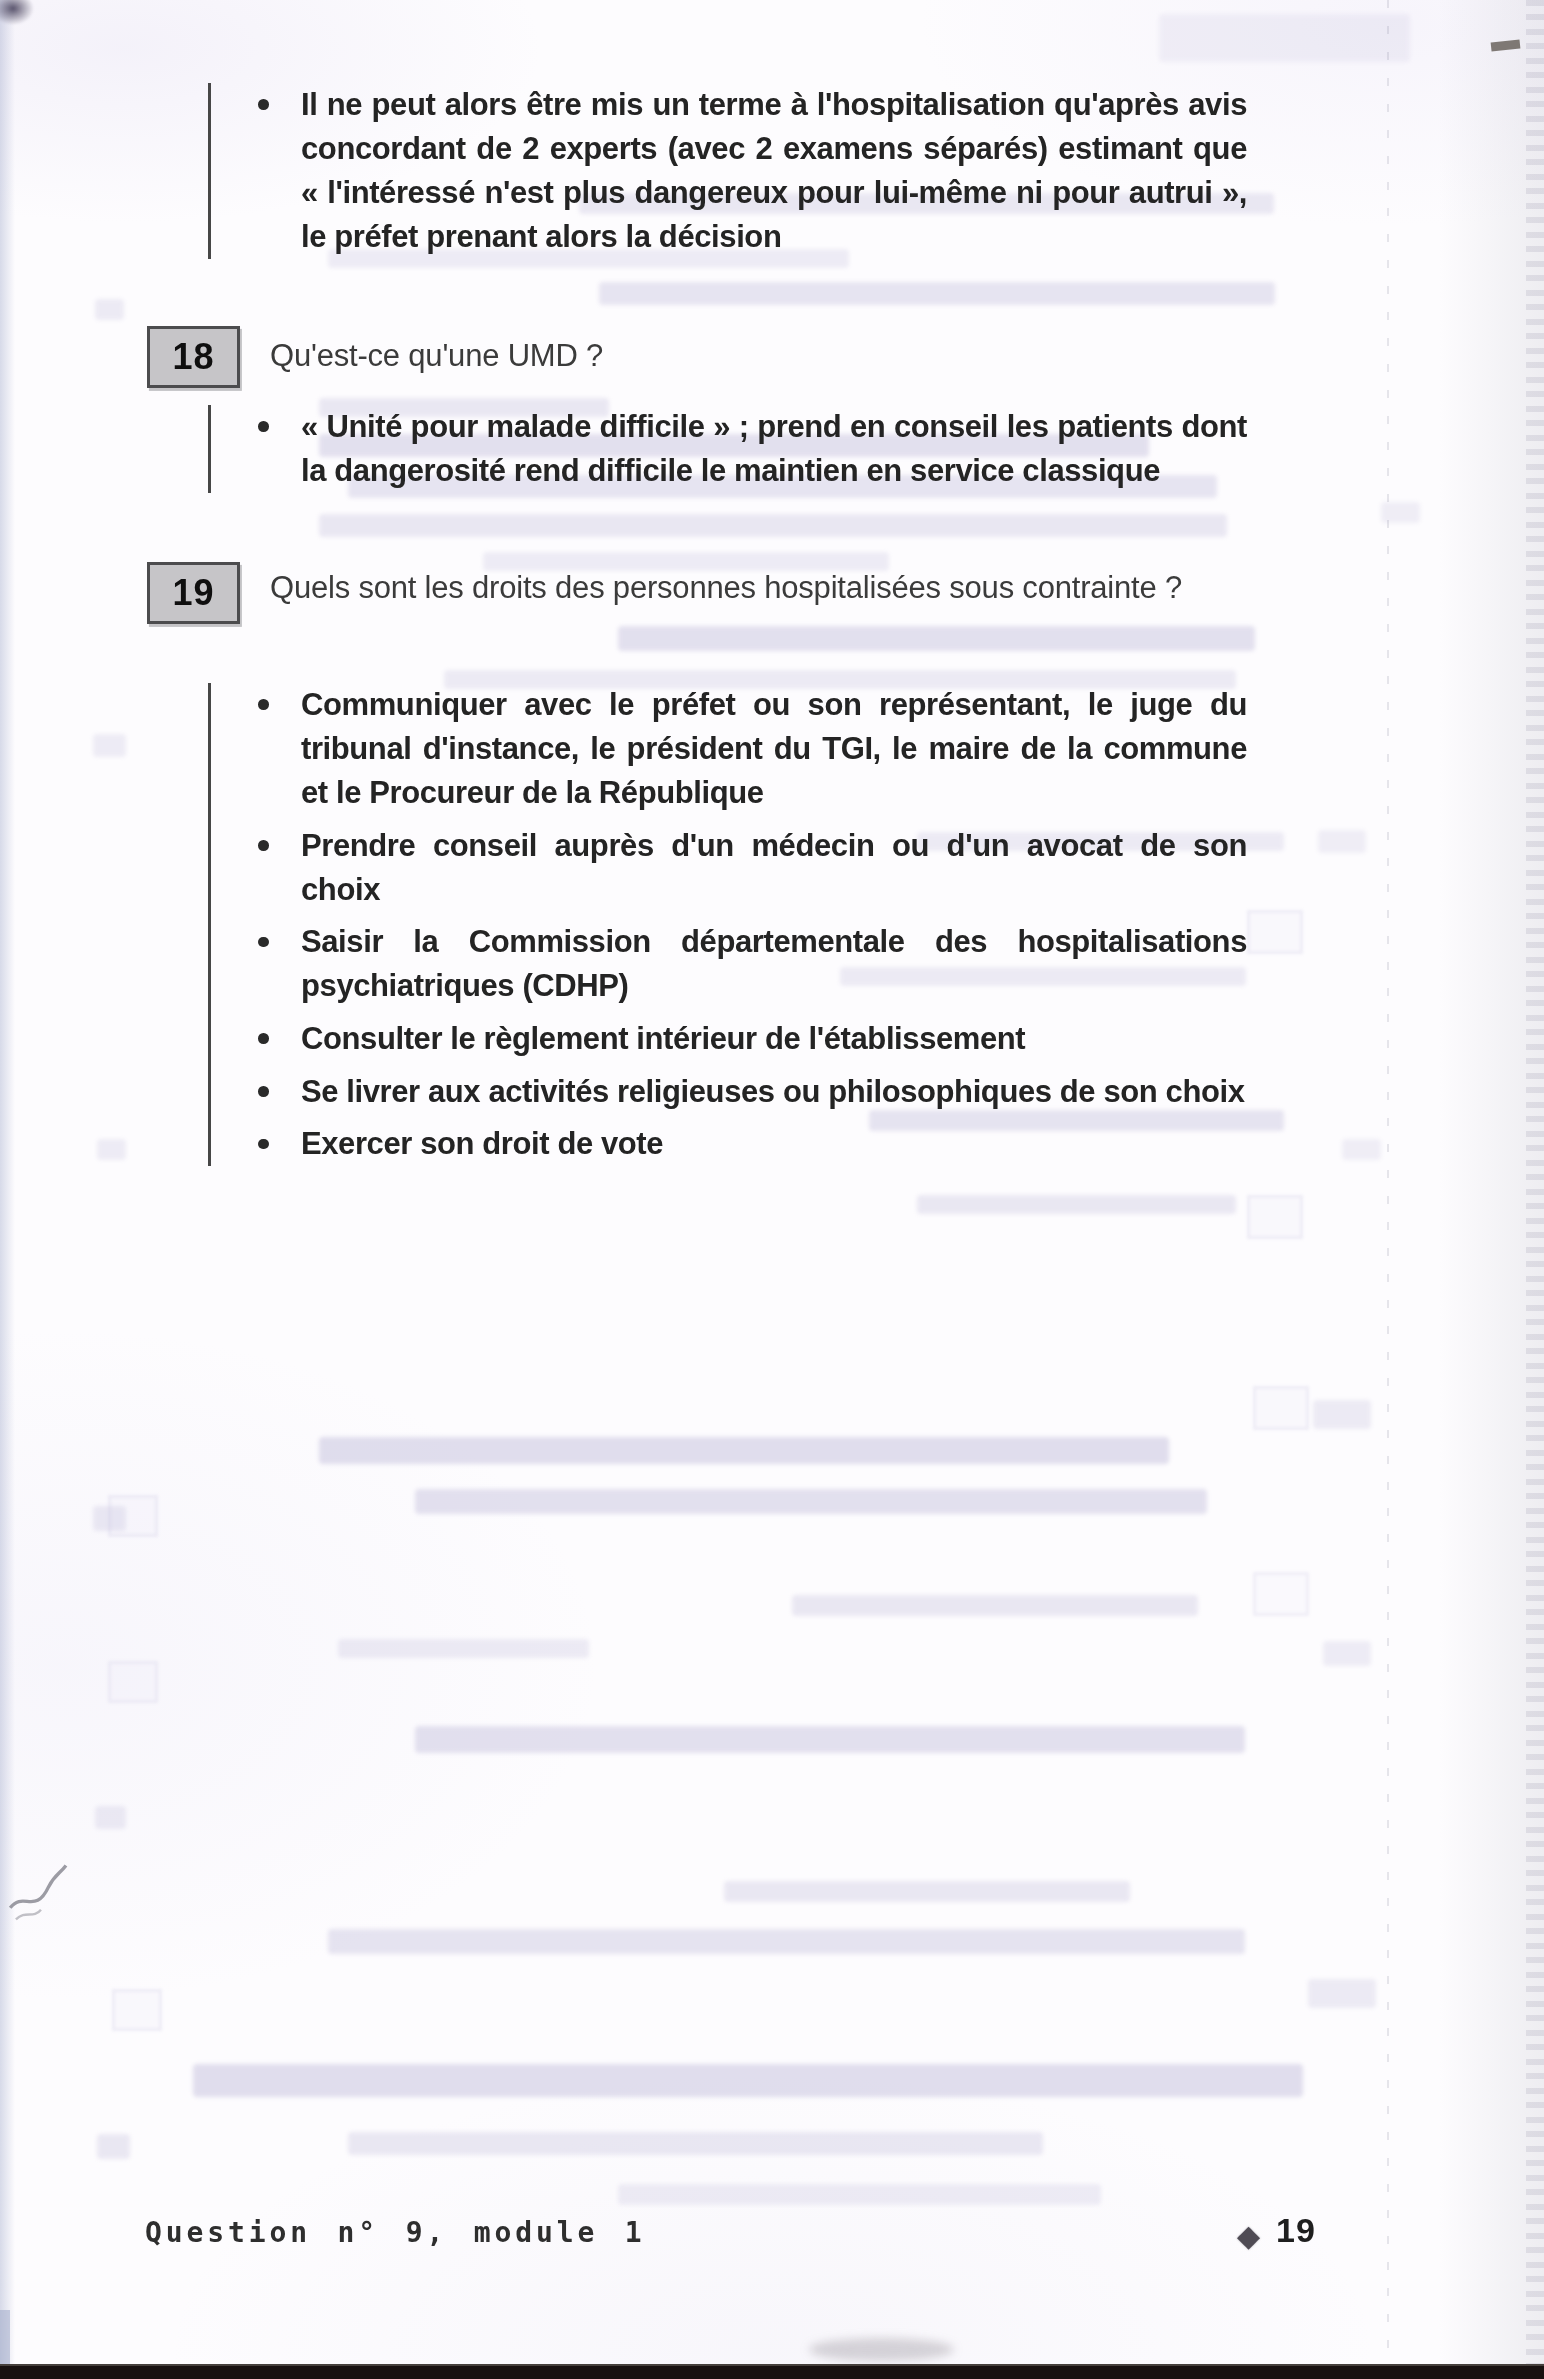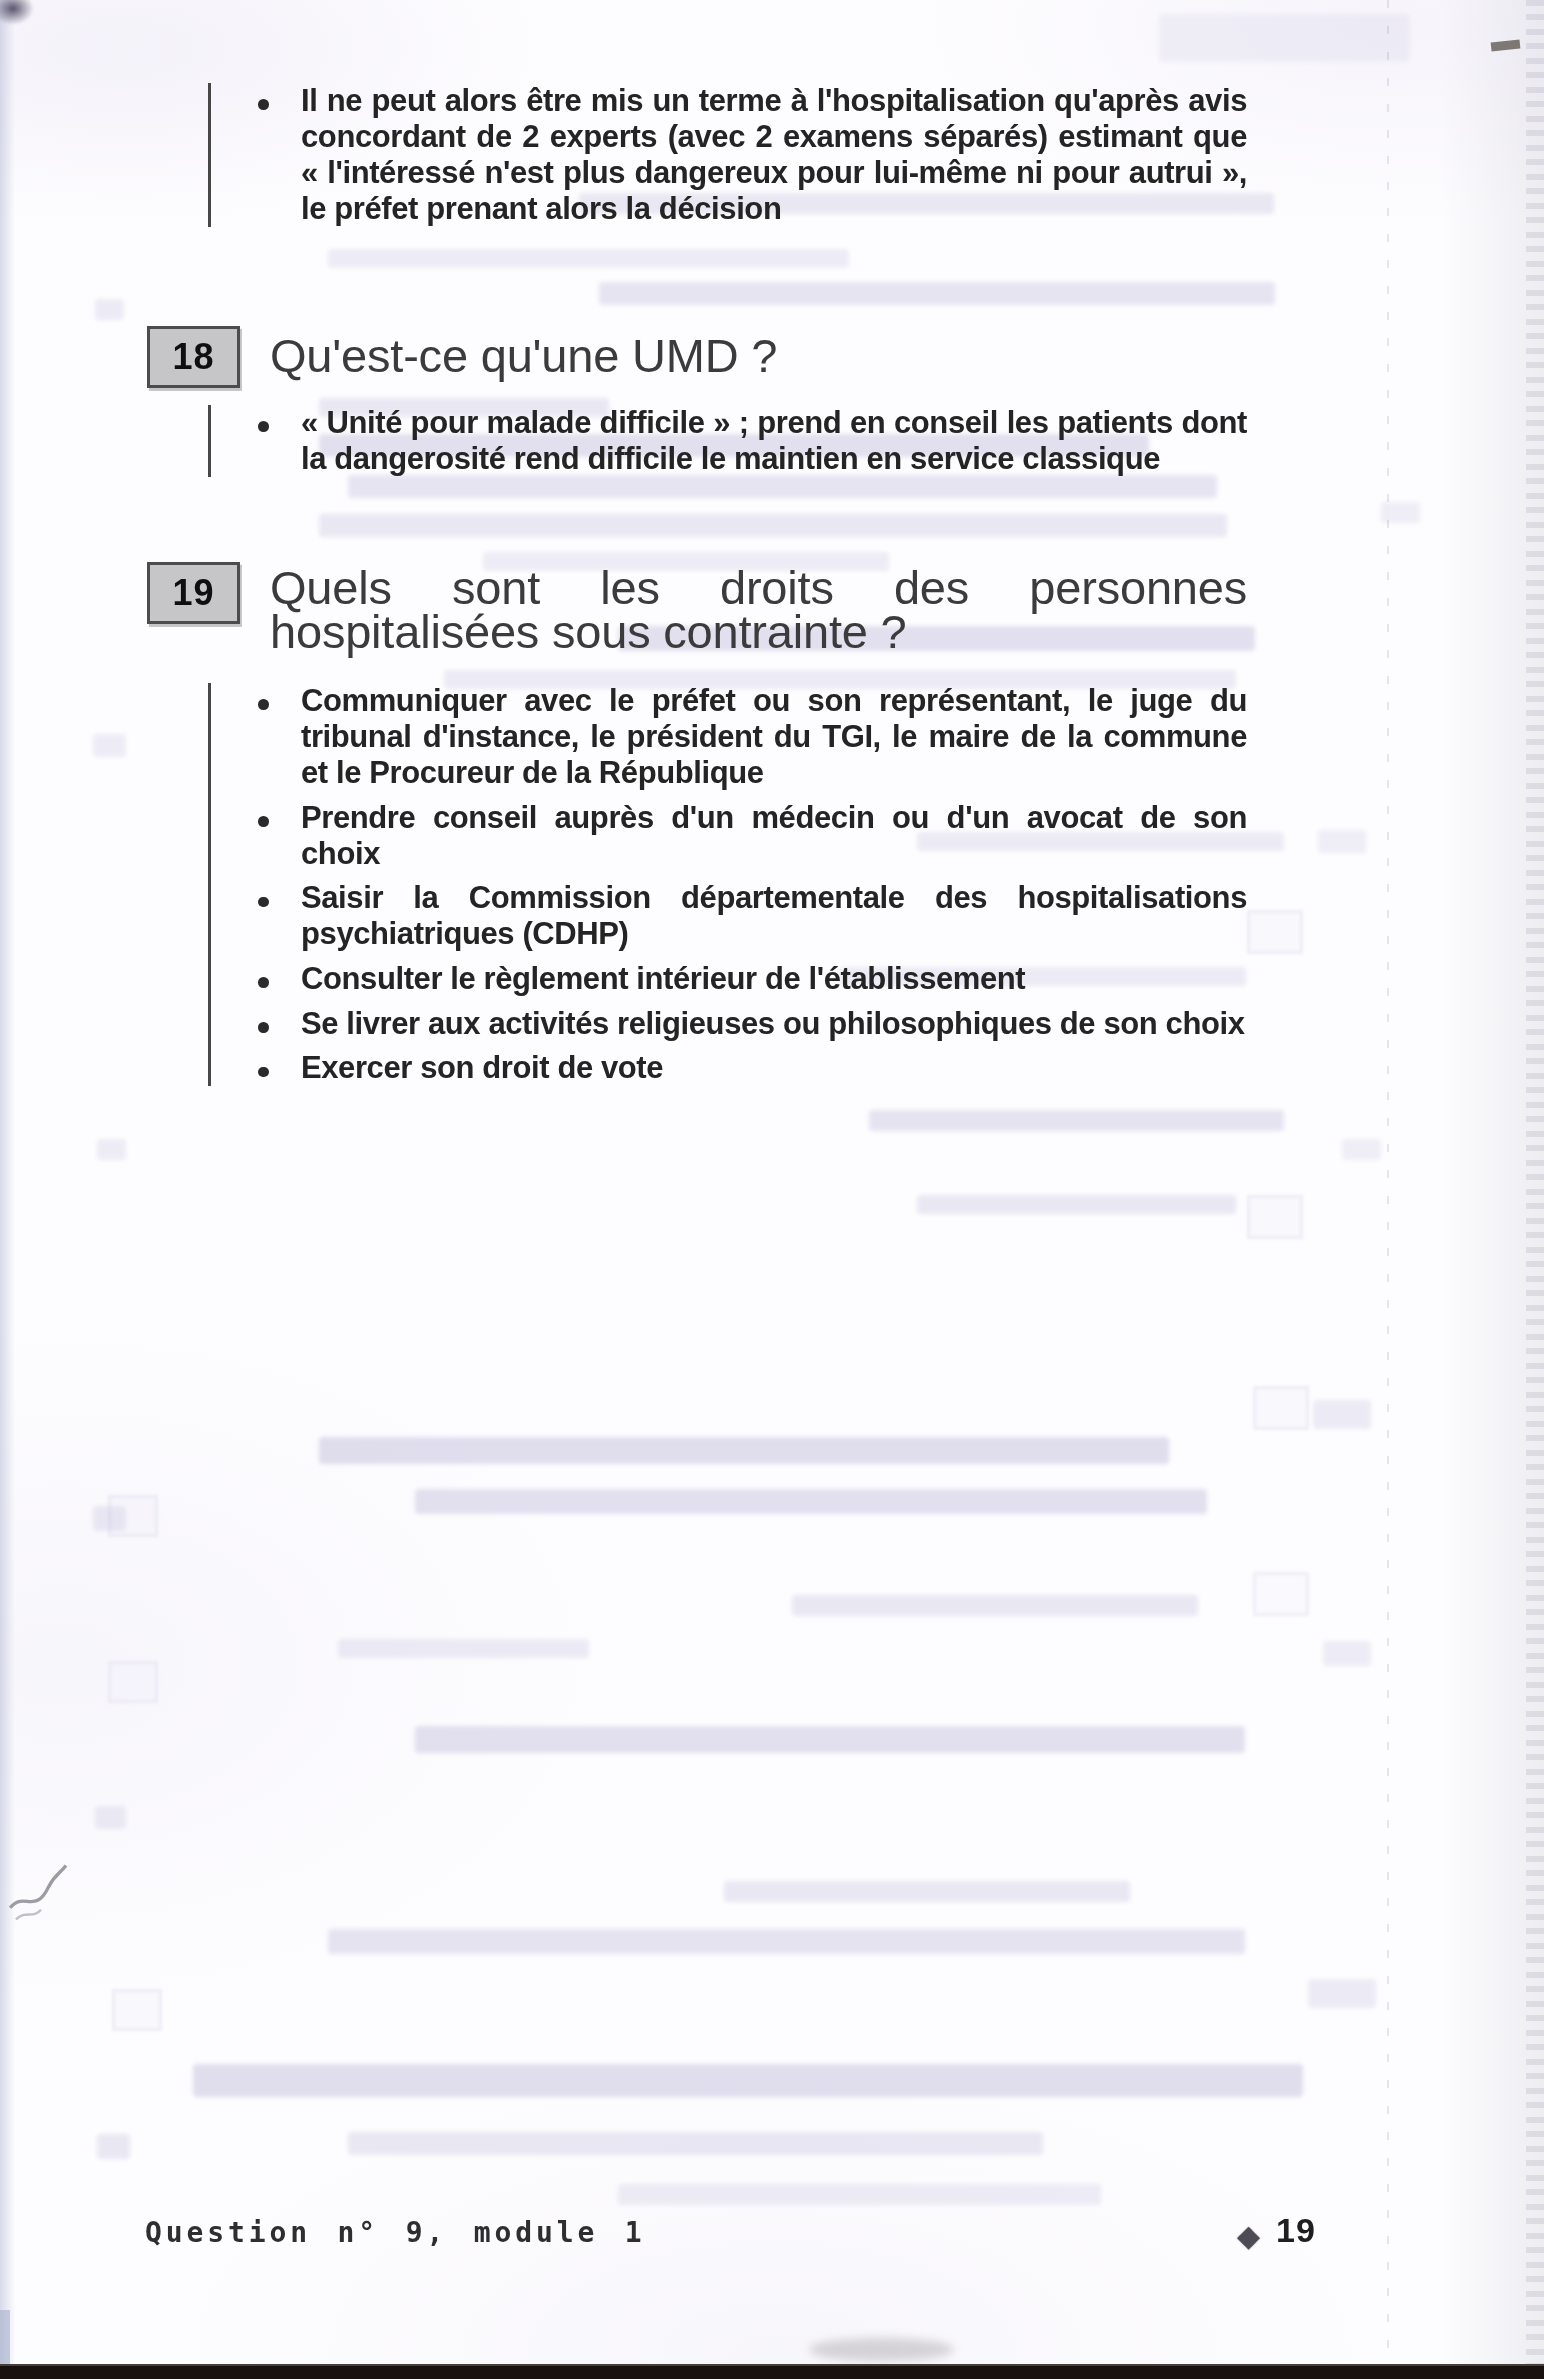--- a/index.html
+++ b/index.html
@@ -37,32 +37,32 @@
         background:var(--bottom-bar,#181110);
         border-top:2.9px solid rgba(96,90,84,.65);box-sizing:border-box;}
   .curl{position:absolute;left:5.8px;top:1852px;}
 
   
   .answers-block{position:absolute;left:208px;width:1041px;box-sizing:border-box;
         border-left:3.9px solid var(--rule,#474747);}
   .answer-item{position:relative;margin-bottom:8.7px;}
   .answer-item:last-child{margin-bottom:0;}
   .answer-text{margin-left:90px;width:946px;text-align:justify;
-        font-size:31px;font-weight:700;line-height:36px;letter-spacing:-0.4px;
+        font-size:31px;font-weight:700;line-height:44px;letter-spacing:-0.4px;
         color:var(--text,#242424);}
   .dot{position:absolute;left:47px;top:16.4px;width:10.6px;height:10.6px;border-radius:50%;
         background:#2a2a2a;}
   .num-box{position:absolute;width:93px;height:62px;box-sizing:border-box;
         background:var(--number-box-bg,#c6c5c8);
         border:3.9px solid var(--number-box-border,#4c4c4e);
         box-shadow:1.9px 2.9px 0 rgba(90,90,95,.35);
         display:flex;align-items:center;justify-content:center;
         font-size:36px;font-weight:700;color:#0f0f0f;letter-spacing:1px;}
   .q-text{position:absolute;left:270px;width:977px;text-align:justify;
-        font-size:47px;font-weight:400;line-height:44px;letter-spacing:-0.2px;
+        font-size:31px;font-weight:400;line-height:44px;letter-spacing:-0.2px;
         color:var(--question-text,#3b3b3b);}
   
   .footer-left{position:absolute;left:145px;top:2216px;
         font-family:"DejaVu Sans Mono",monospace;font-weight:700;font-size:28px;
         letter-spacing:3.9px;word-spacing:5.8px;color:#2e2e2e;}
   .footer-diamond{position:absolute;left:1237px;top:2218px;font-size:30px;color:#4f4b54;
         text-shadow:0 0 1.9px rgba(80,75,90,.5);}
   .footer-page{position:absolute;left:1276px;top:2211px;font-size:34px;font-weight:700;
         color:#1f1f1f;letter-spacing:1px;}
   

